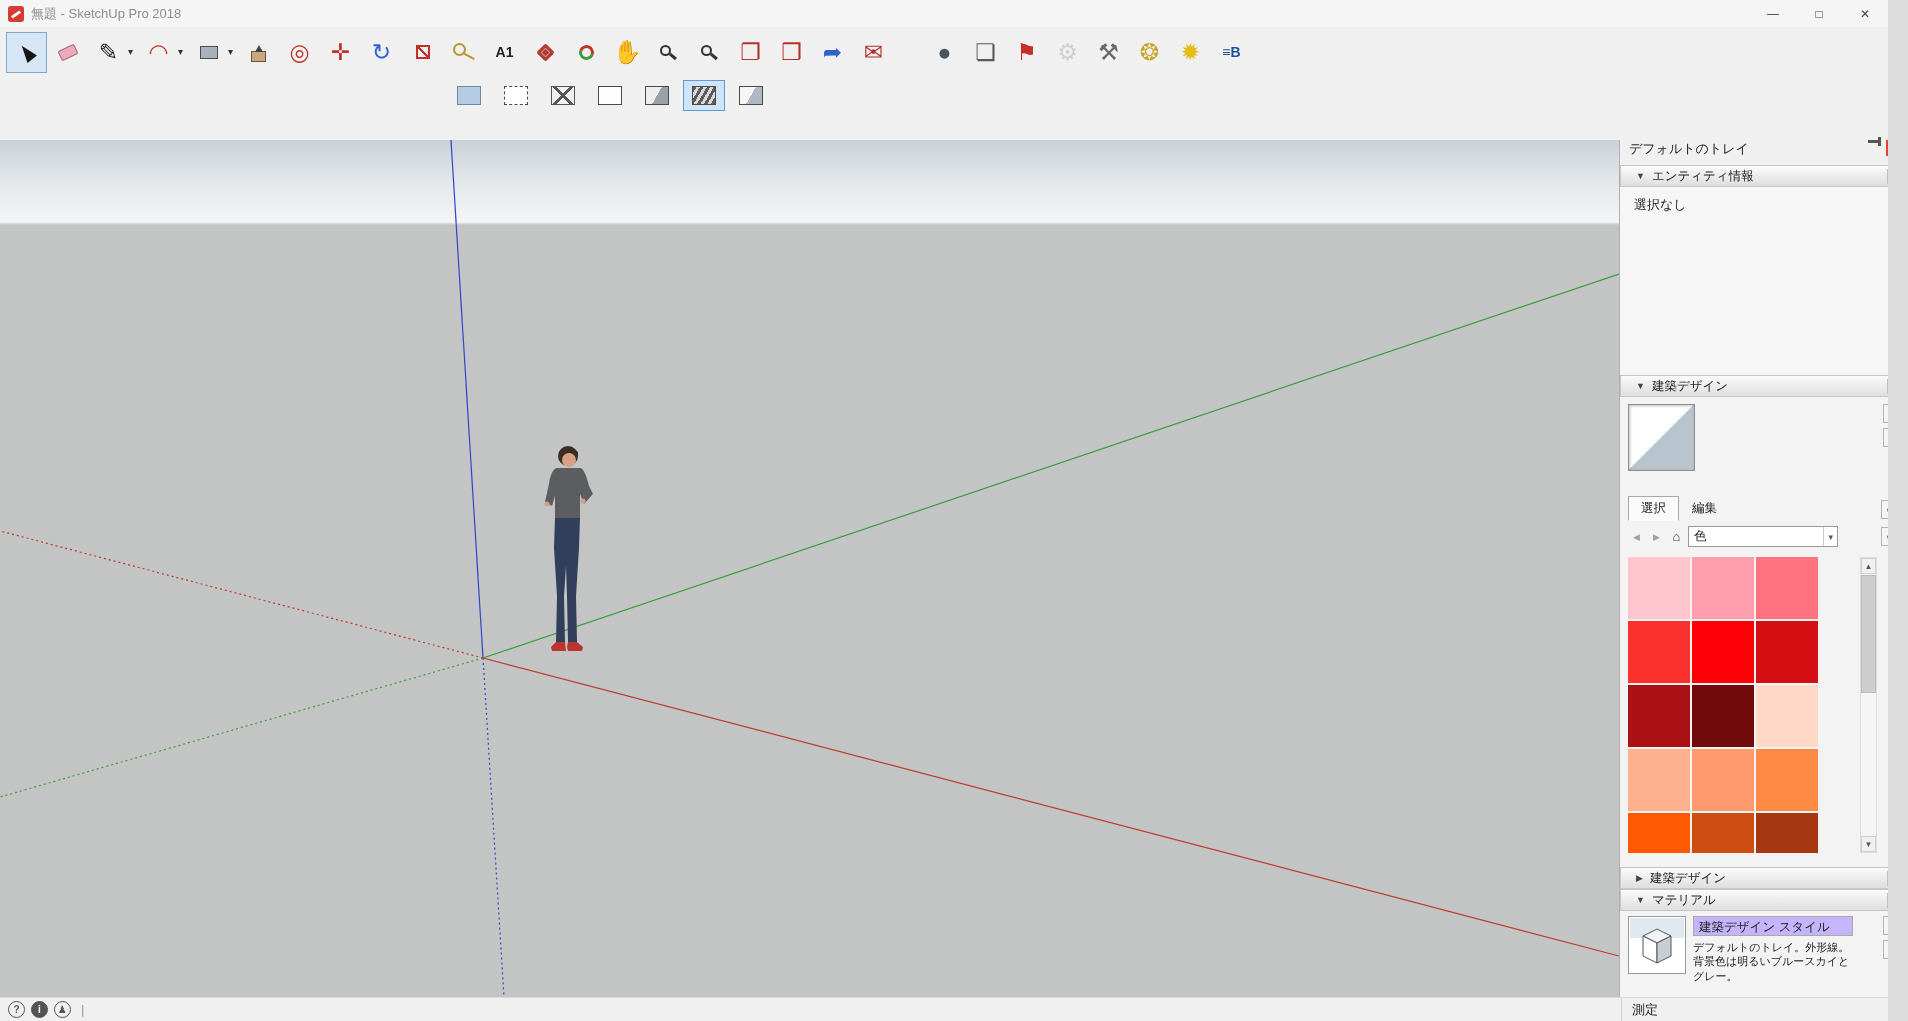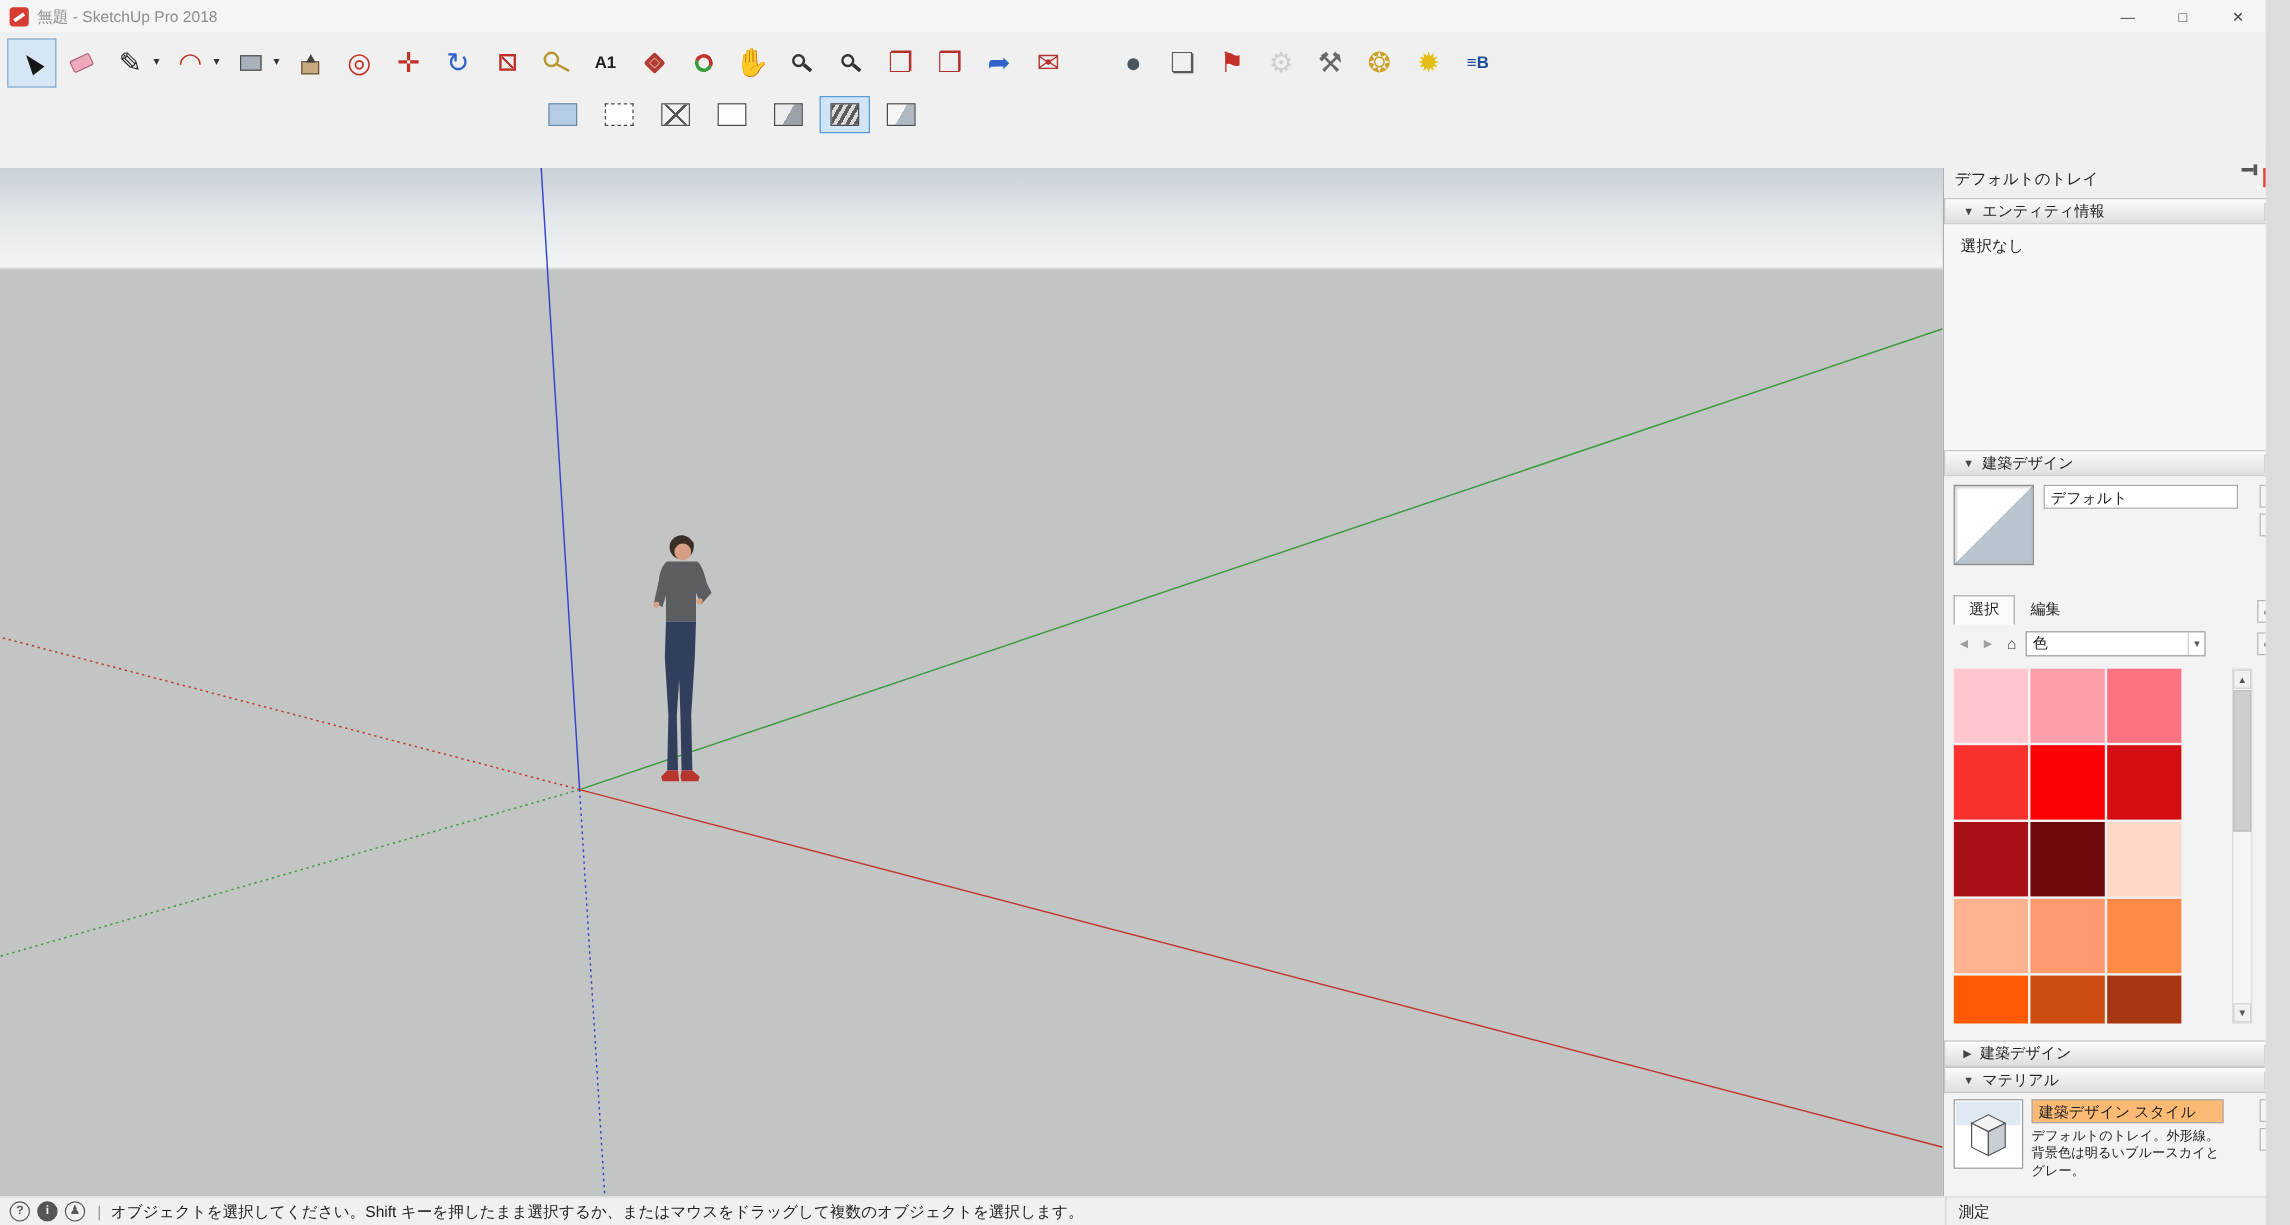--- a/index.html
+++ b/index.html
@@ -95,21 +95,21 @@
   .swatch-grid{display:grid;grid-template-columns:repeat(3,62px);grid-auto-rows:62px;gap:2px;height:296px;overflow:hidden}
   .swatch{width:62px;height:62px;cursor:default}
   .vscroll{width:17px;height:296px;margin-left:42px;background:#f5f5f5;border:1px solid #dcdcdc;display:flex;flex-direction:column;align-items:center}
   .vs-btn{width:15px;height:16px;font-size:8px;color:#555;display:flex;align-items:center;justify-content:center;background:#f0f0f0;border:1px solid #d0d0d0;cursor:default}
   .vs-thumb{width:15px;height:118px;background:#cdcdcd;border:1px solid #bdbdbd;margin-top:1px}
   .vs-space{flex:1}
 
   .styles-body{flex:1;background:#f3f3f3;display:flex;padding:5px 6px 4px 8px;gap:7px}
   .style-thumb{width:58px;height:58px;border:1px solid #999;background:#fff;display:flex;align-items:center;justify-content:center;flex:0 0 auto}
   .style-mid{flex:1}
-  .style-name{height:20px;border:1px solid #a9a9a9;background:#fdba74;padding:2px 5px;font-size:12.5px;margin-bottom:4px;width:160px}
+  .style-name{height:20px;border:1px solid #a9a9a9;background:#c4b5fd;padding:2px 5px;font-size:12.5px;margin-bottom:4px;width:160px}
   .style-desc{font-size:11px;line-height:1.3;color:#222;width:162px}
   .style-side{display:flex;flex-direction:column;gap:5px}
 
   
   .statusbar{position:absolute;left:0;top:997px;width:1908px;height:24px;background:#f0f0f0;border-top:1px solid #d9d9d9;display:flex;align-items:center;padding-left:8px}
   .sb-icon{width:17px;height:17px;border:1.5px solid #555;border-radius:50%;display:flex;align-items:center;justify-content:center;font-size:10px;font-weight:bold;color:#555;margin-right:6px;flex:0 0 auto;cursor:default}
   .sb-icon.filled{background:#555;color:#fff}
   .sb-sep{color:#999;margin:0 8px 0 4px}
   .sb-msg{font-size:13px;white-space:nowrap}
   .measure{margin-left:auto;width:287px;height:100%;border-left:1px solid #d2d2d2;display:flex;align-items:center;padding:0 10px}
@@ -296,23 +296,20 @@
     </div>
 
     <div class="sec-h">
       <span class="arr">▼</span>
       <span>建築デザイン</span>
       <span class="sec-x">×</span>
     </div>
     <div class="mat-body">
       <div class="mat-row1">
         <div class="mat-thumb"></div>
-        <div class="mat-mid">
-          <div class="mat-name">デフォルト</div>
-        </div>
         <div class="mat-side">
           <span class="mini">⊞</span>
           <span class="mini">▤</span>
         </div>
       </div>
       <div class="mat-tabs">
         <span class="tab active">選択</span>
         <span class="tab">編集</span>
         <span class="mini">✐</span>
       </div>
@@ -383,20 +380,19 @@
         <span class="mini">↻</span>
       </div>
     </div>
   </div>
 
   <div class="statusbar">
     <span class="sb-icon">?</span>
     <span class="sb-icon filled">i</span>
     <span class="sb-icon">♟</span>
     <span class="sb-sep">|</span>
-    <span class="sb-msg">オブジェクトを選択してください。Shift キーを押したまま選択するか、またはマウスをドラッグして複数のオブジェクトを選択します。</span>
     <span class="measure">
       <span>測定</span>
       <span class="measure-input"></span>
     </span>
   </div>
 
 </div>
 
 </body></html>

